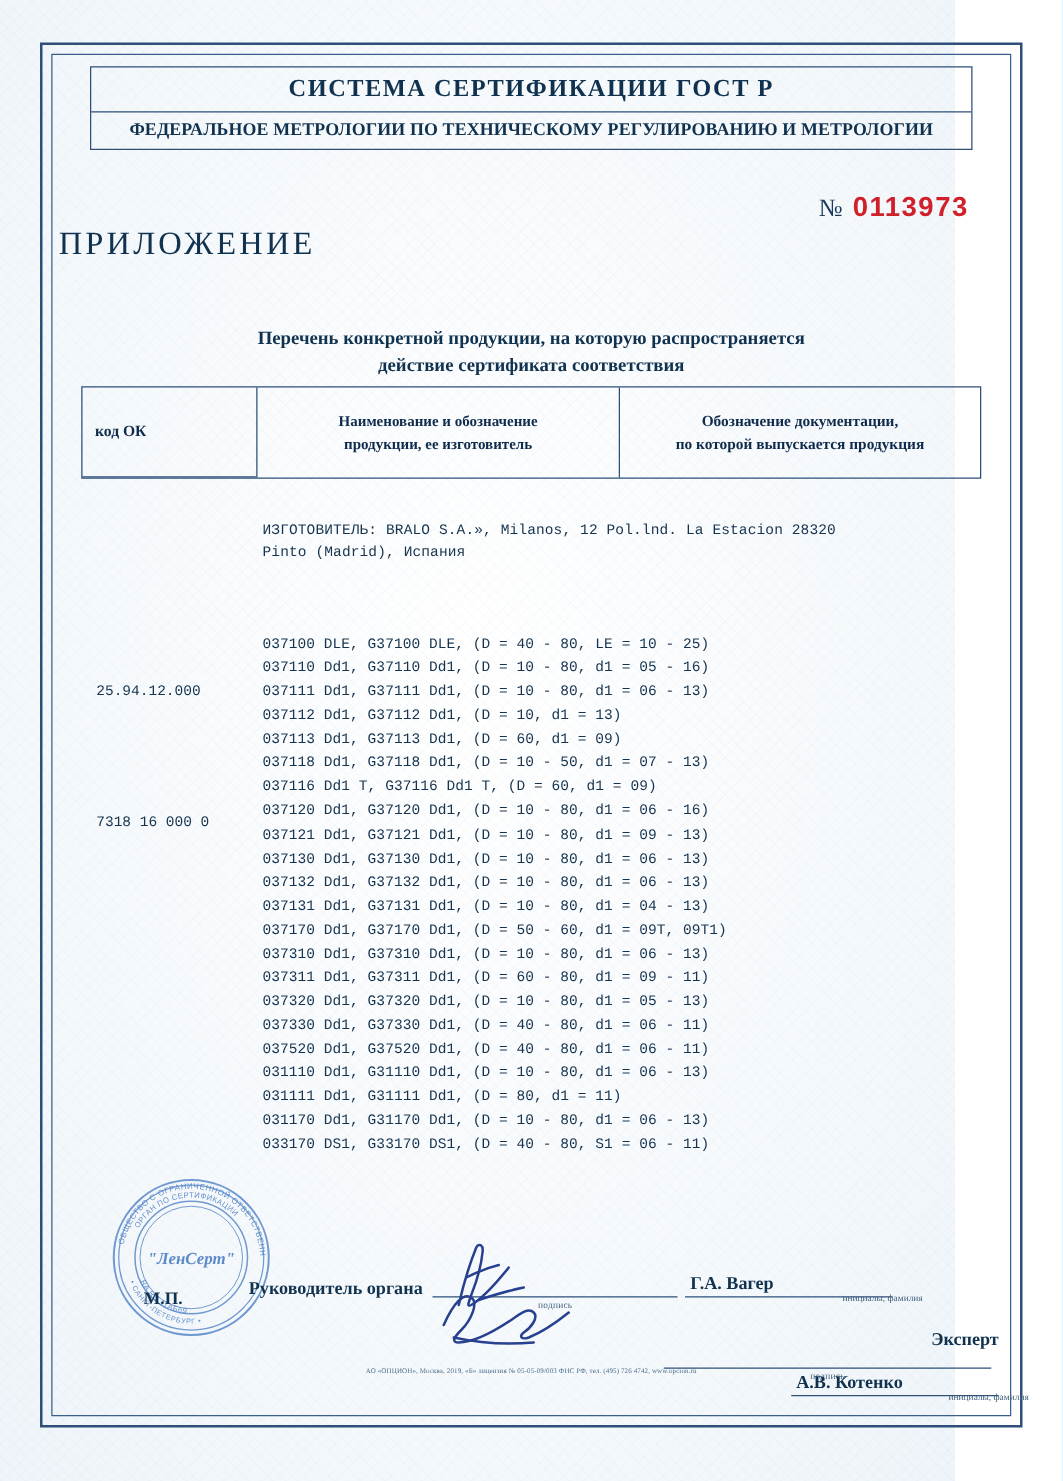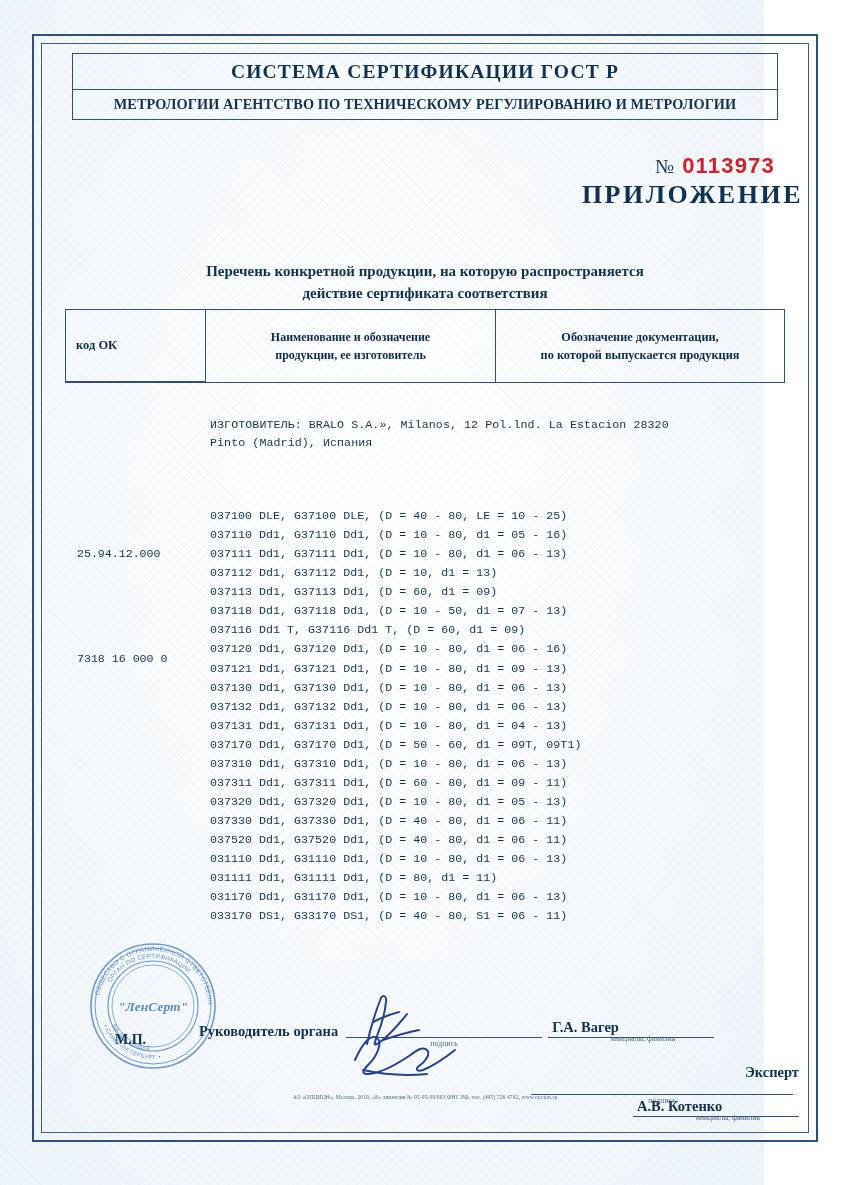--- a/index.html
+++ b/index.html
@@ -91,23 +91,23 @@
     font-weight: bold;
     font-size: 22px;
     letter-spacing: 1.2px;
   }
 
   
   .doc-title {
     position: absolute;
     left: 0; top: 131px;
     width: 756px;
-    text-align: right;
+    text-align: left;
     font-size: 26px;
-    font-weight: bold;
+    font-weight: normal;
     letter-spacing: 2.5px;
     color: #10324f;
   }
   .cert-ref {
     position: absolute;
     left: 0; top: 172px;
     width: 756px;
     display: flex;
     justify-content: center;
     align-items: flex-end;
@@ -289,21 +289,21 @@
   .sig-name {
     font-size: 14.5px;
     font-weight: bold;
     color: #10324f;
     padding-left: 4px;
   }
   .sig-cap-right {
     position: absolute;
     left: 0; right: -24px;
     top: 16px;
-    text-align: center;
+    text-align: right;
     font-size: 7.5px;
     color: #44637f;
   }
   .scribble {
     position: absolute;
     pointer-events: none;
   }
   .scribble.s1 { left: 300px; top: -12px; }
   .scribble.s2 { left: 300px; top: 26px; }
 
@@ -322,21 +322,21 @@
 <body>
 
 <div class="page">
   <div class="outer-frame"></div>
   <div class="inner-frame"></div>
 
   <div class="content">
 
     <div class="hdr">
       <div class="hdr-line1">СИСТЕМА СЕРТИФИКАЦИИ ГОСТ Р</div>
-      <div class="hdr-line2">МЕТРОЛОГИИ АГЕНТСТВО ПО ТЕХНИЧЕСКОМУ РЕГУЛИРОВАНИЮ И МЕТРОЛОГИИ</div>
+      <div class="hdr-line2">ФЕДЕРАЛЬНОЕ МЕТРОЛОГИИ ПО ТЕХНИЧЕСКОМУ РЕГУЛИРОВАНИЮ И МЕТРОЛОГИИ</div>
     </div>
 
     <div class="num-row">
       <span class="nsym">№</span>
       <span class="nval">0113973</span>
     </div>
 
     <div class="doc-title">ПРИЛОЖЕНИЕ</div>
 
 

